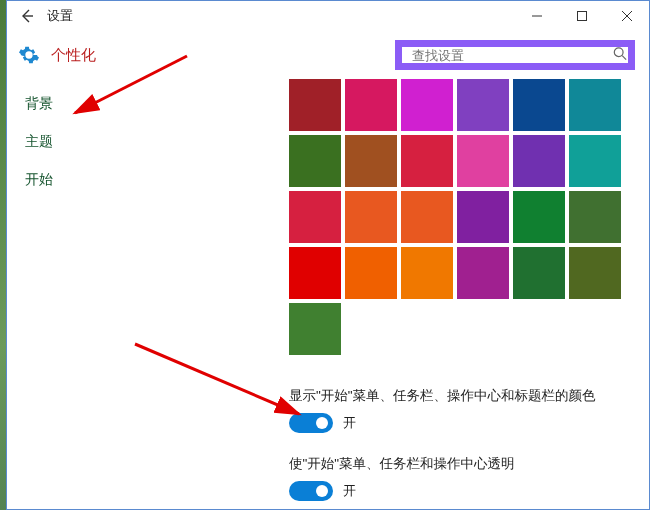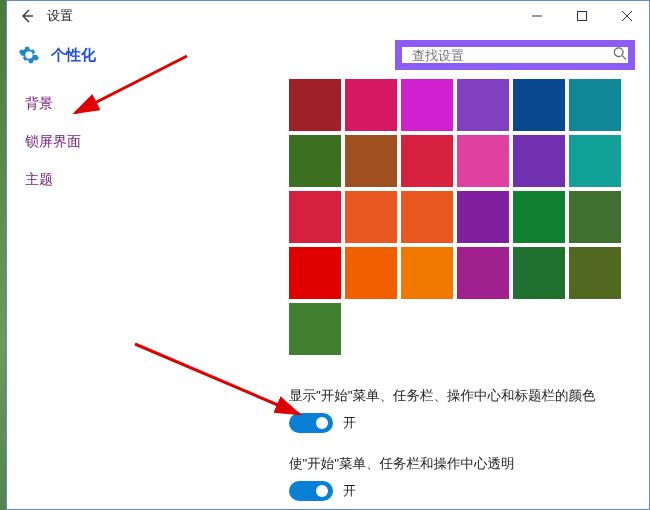--- a/index.html
+++ b/index.html
@@ -20,34 +20,34 @@
     font-size: 16px; color: #333;
   }
   .titlebar .title { font-size: 13px; color: #222; }
   .winbtns { margin-left: auto; display: flex; }
   .winbtn { width: 45px; height: 30px; display: flex; align-items: center; justify-content: center; font-size: 11px; color: #333; }
 
   .header {
     height: 48px; display: flex; align-items: center; padding: 0 14px 0 10px; gap: 10px;
   }
   .gear { width: 24px; height: 24px; display: flex; align-items: center; justify-content: center; color: #1e88d0; }
-  .section-title { font-size: 15px; font-weight: bold; color: #1d4ed8; }
+  .section-title { font-size: 15px; font-weight: normal; color: #b91c1c; }
   .search-wrap { margin-left: auto; position: relative; width: 240px; }
   .search {
     width: 100%; height: 30px; border: 7px solid #8b5cf6; padding: 0 34px 0 10px; font-size: 13px; color: #555;
     background: #fff;
   }
   .search-icon {
     position: absolute; right: 8px; top: 50%; transform: translateY(-50%); color: #666; font-size: 14px; pointer-events: none;
   }
 
   .body { flex: 1; display: flex; min-height: 0; }
   .sidebar { width: 258px; padding-top: 6px; background: #fff; }
   .sidebar-item {
-    height: 38px; display: flex; align-items: center; padding-left: 18px; font-size: 14px; color: #701a75;
+    height: 38px; display: flex; align-items: center; padding-left: 18px; font-size: 14px; color: #14532d;
   }
   .sidebar-item.selected { background: #79b2e8; }
 
   .content { flex: 1; padding: 0 16px 20px 24px; overflow: hidden; }
 
   .swatch-grid { display: grid; grid-template-columns: repeat(6, 52px); grid-auto-rows: 52px; gap: 4px; margin-bottom: 32px; }
   .swatch { width: 52px; height: 52px; }
 
   .setting { margin-bottom: 22px; }
   .setting-label { font-size: 13.5px; color: #222; margin-bottom: 8px; }
@@ -110,22 +110,22 @@
             <circle cx="6.5" cy="6.5" r="5" stroke="#666" stroke-width="1.4" fill="none"></circle>
             <line x1="10.5" y1="10.5" x2="15" y2="15" stroke="#666" stroke-width="1.4"></line>
           </svg>
       </span>
     </div>
   </div>
 
   <div class="body">
     <div class="sidebar" id="sidebar">
         <div class="sidebar-item">背景</div>
-        <div class="sidebar-item">锁屏界面</div>
         <div class="sidebar-item">主题</div>
+        <div class="sidebar-item">开始</div>
       </div>
 
     <div class="content">
       <div class="swatch-grid" id="swatches">
           <div class="swatch" style="background: rgb(160, 32, 40);"></div>
           <div class="swatch" style="background: rgb(214, 24, 96);"></div>
           <div class="swatch" style="background: rgb(208, 32, 208);"></div>
           <div class="swatch" style="background: rgb(128, 64, 192);"></div>
           <div class="swatch" style="background: rgb(10, 72, 144);"></div>
           <div class="swatch" style="background: rgb(16, 136, 152);"></div>

